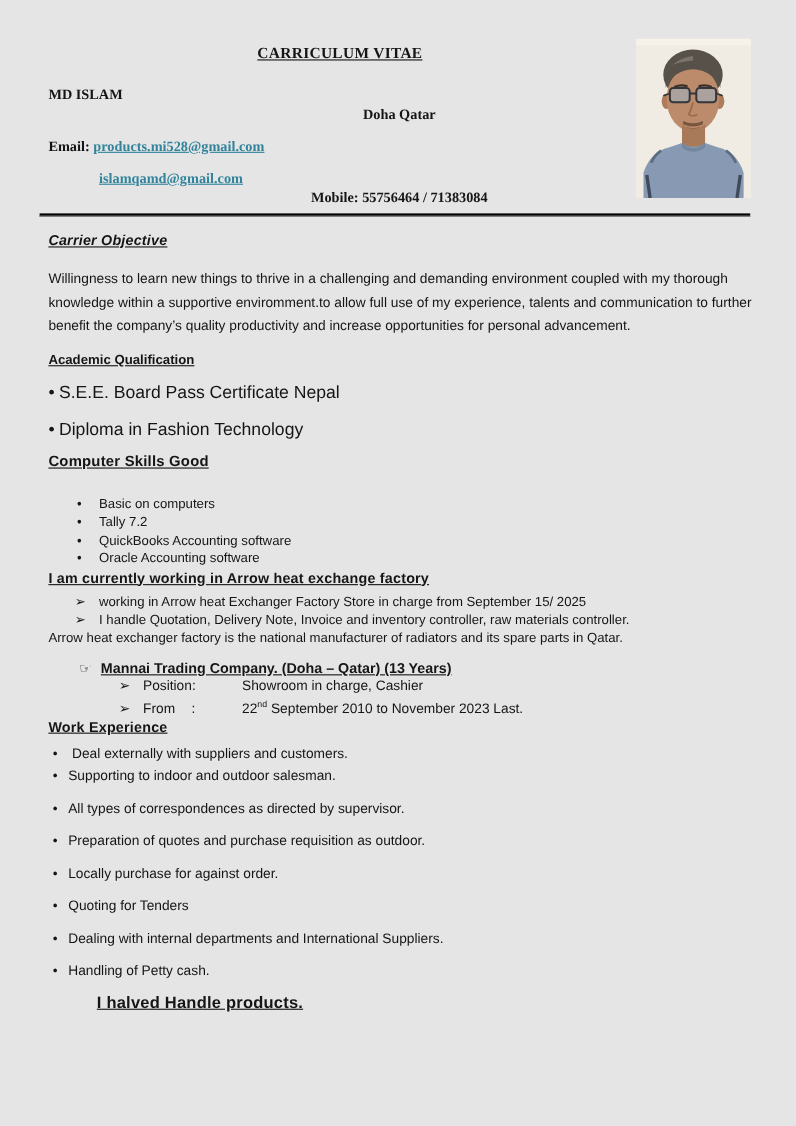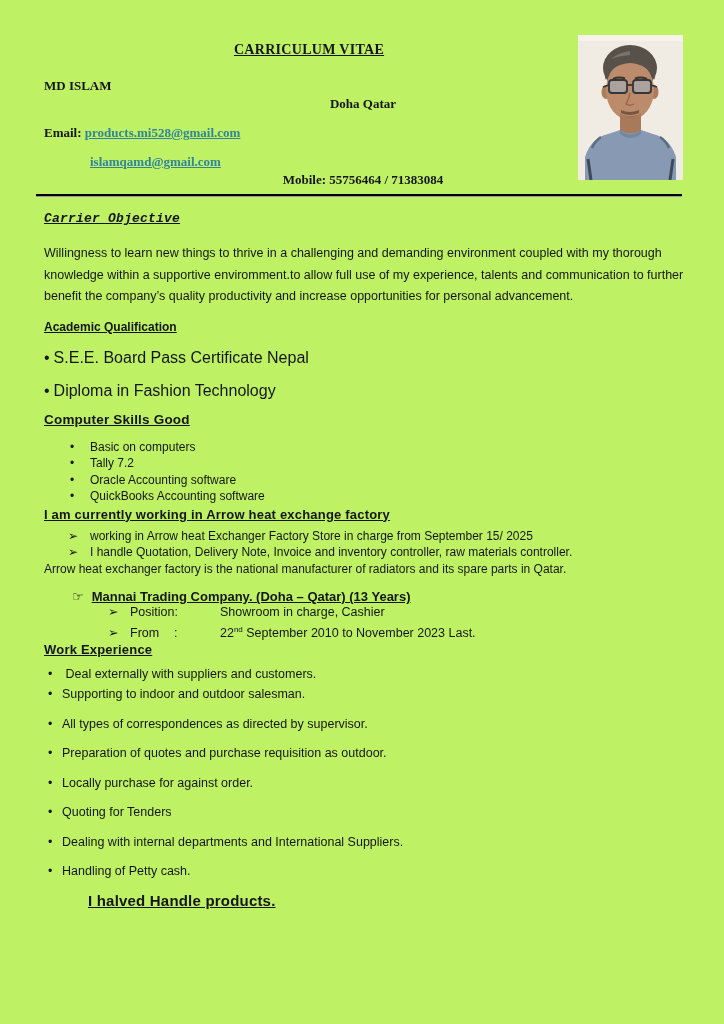--- a/index.html
+++ b/index.html
@@ -4,21 +4,21 @@
 <style>
   * { margin:0; padding:0; box-sizing:border-box; }
   html,body { background:#ffffff; }
   body {
     width:724px; height:1024px;
     font-family:"Liberation Sans", sans-serif;
     color:#151515;
     position:relative;
     overflow:hidden;
   }
-  .page { position:relative; width:724px; height:1024px; background:#bef264; }
+  .page { position:relative; width:724px; height:1024px; background:#e5e5e5; }
   .content { padding:40px 42px 0 44px; }
 
   
   .serif { font-family:"Liberation Serif", serif; }
   .title-row { width:530px; text-align:center; }
   .doc-title {
     font-weight:bold; font-size:14px; letter-spacing:.3px;
     text-decoration:underline;
   }
   .hdr-line { font-weight:bold; font-size:13px; margin-top:20px; }
@@ -29,32 +29,32 @@
   .email-row2 { margin-top:13px; padding-left:46px; }
 
   .rule {
     margin:6px 0 0 -8px; width:646px; height:3px;
     background:#000; border-bottom:1px solid #9a9a9a;
   }
 
   
   .obj-heading {
     margin-top:14px; font-size:13px; font-weight:bold; font-style:italic;
-    text-decoration:underline; letter-spacing:.2px;font-family:Liberation Mono, monospace;
+    text-decoration:underline; letter-spacing:.2px;
   }
   .obj-text { margin-top:17px; font-size:12.5px; line-height:21.5px; width:640px; }
 
   
   .acad-heading { margin-top:12px; font-size:12px; font-weight:bold; text-decoration:underline; }
   .acad-item { margin-top:15px; font-size:16px; }
   .acad-item .b { margin-right:4px; }
 
   
   .cs-heading { margin-top:12px; font-size:13.5px; font-weight:bold; text-decoration:underline; letter-spacing:.2px; }
-  .cs-list { margin-top:12px; }
+  .cs-list { margin-top:23px; }
   .cs-item { font-size:12px; line-height:16.5px; padding-left:26px; }
   .cs-item .b { display:inline-block; width:20px; text-align:left; }
 
   
   .cj-heading { margin-top:2px; font-size:13px; font-weight:bold; text-decoration:underline; letter-spacing:.2px; }
   .cj-points { margin-top:6px; }
   .cj-point { font-size:12px; line-height:16.5px; padding-left:24px; }
   .cj-point .b { display:inline-block; width:22px; }
   .cj-note { font-size:12px; line-height:16.5px; }
 
@@ -162,22 +162,22 @@
       <span class="b">•</span><span>S.E.E. Board Pass Certificate Nepal</span>
     </div>
     <div class="acad-item">
       <span class="b">•</span><span>Diploma in Fashion Technology</span>
     </div>
 
     <div class="cs-heading">Computer Skills Good</div>
     <div class="cs-list">
       <div class="cs-item"><span class="b">•</span><span>Basic on computers</span></div>
       <div class="cs-item"><span class="b">•</span><span>Tally 7.2</span></div>
+      <div class="cs-item"><span class="b">•</span><span>QuickBooks Accounting software</span></div>
       <div class="cs-item"><span class="b">•</span><span>Oracle Accounting software</span></div>
-      <div class="cs-item"><span class="b">•</span><span>QuickBooks Accounting software</span></div>
     </div>
 
     <div class="cj-heading">I am currently working in Arrow heat exchange factory</div>
     <div class="cj-points">
       <div class="cj-point"><span class="b">➢</span><span>working in Arrow heat Exchanger Factory Store in charge from September 15/ 2025</span></div>
       <div class="cj-point"><span class="b">➢</span><span>I handle Quotation, Delivery Note, Invoice and inventory controller, raw materials controller.</span></div>
       <div class="cj-note">Arrow heat exchanger factory is the national manufacturer of radiators and its spare parts in Qatar.</div>
     </div>
 
     <div class="pj-row">

